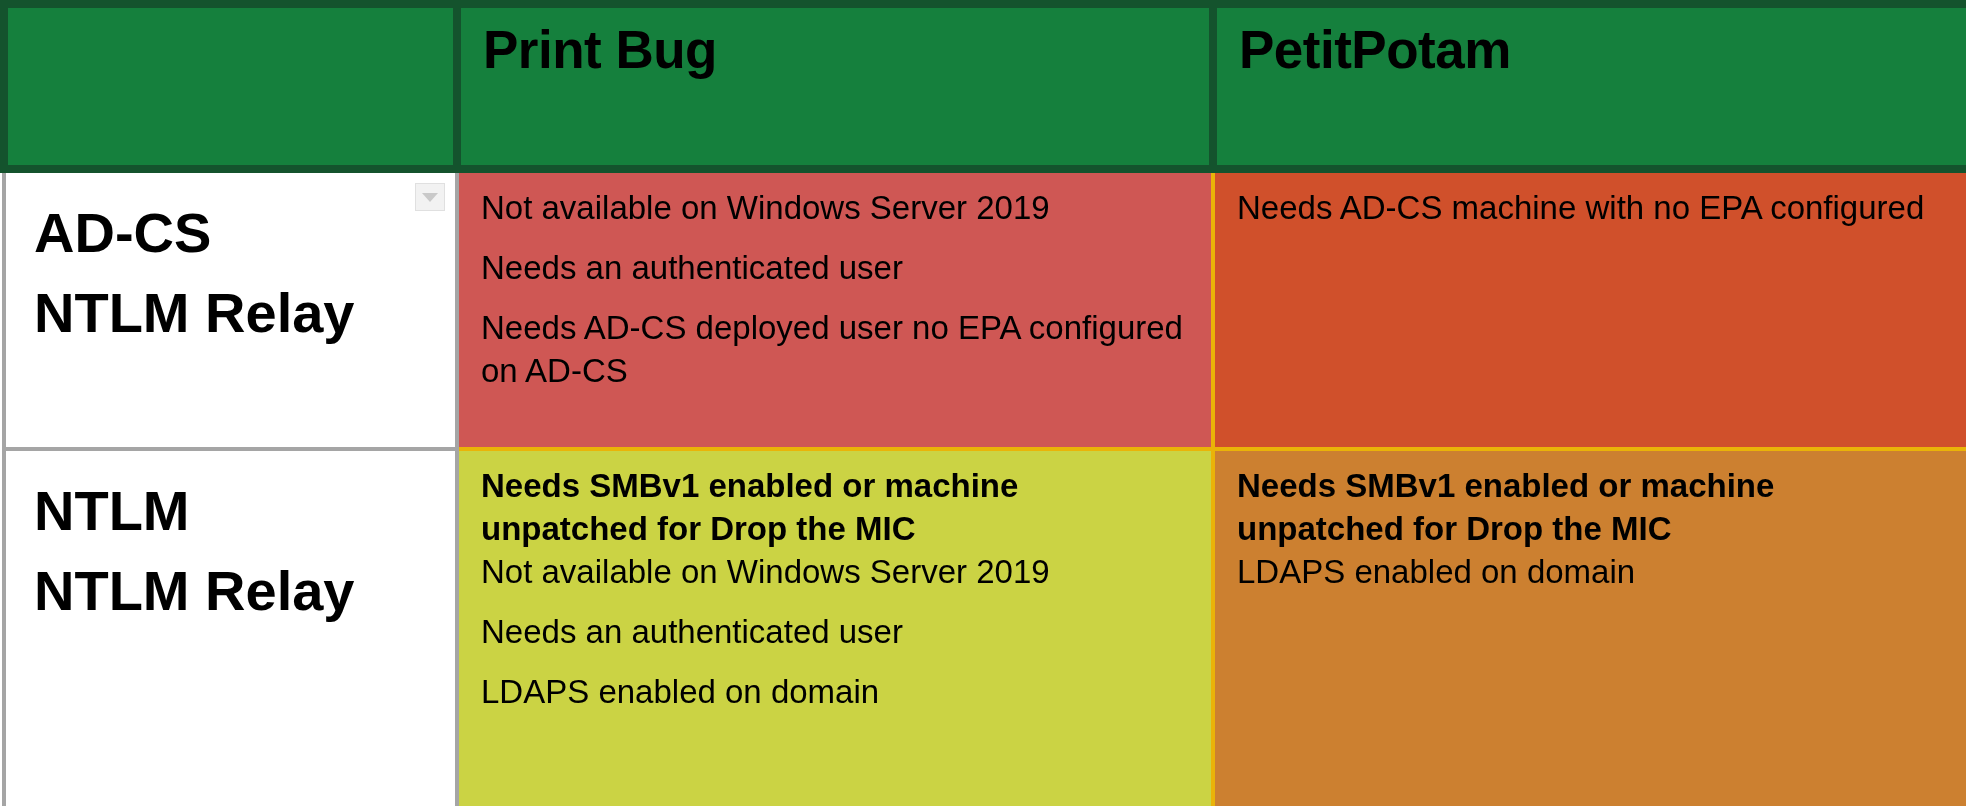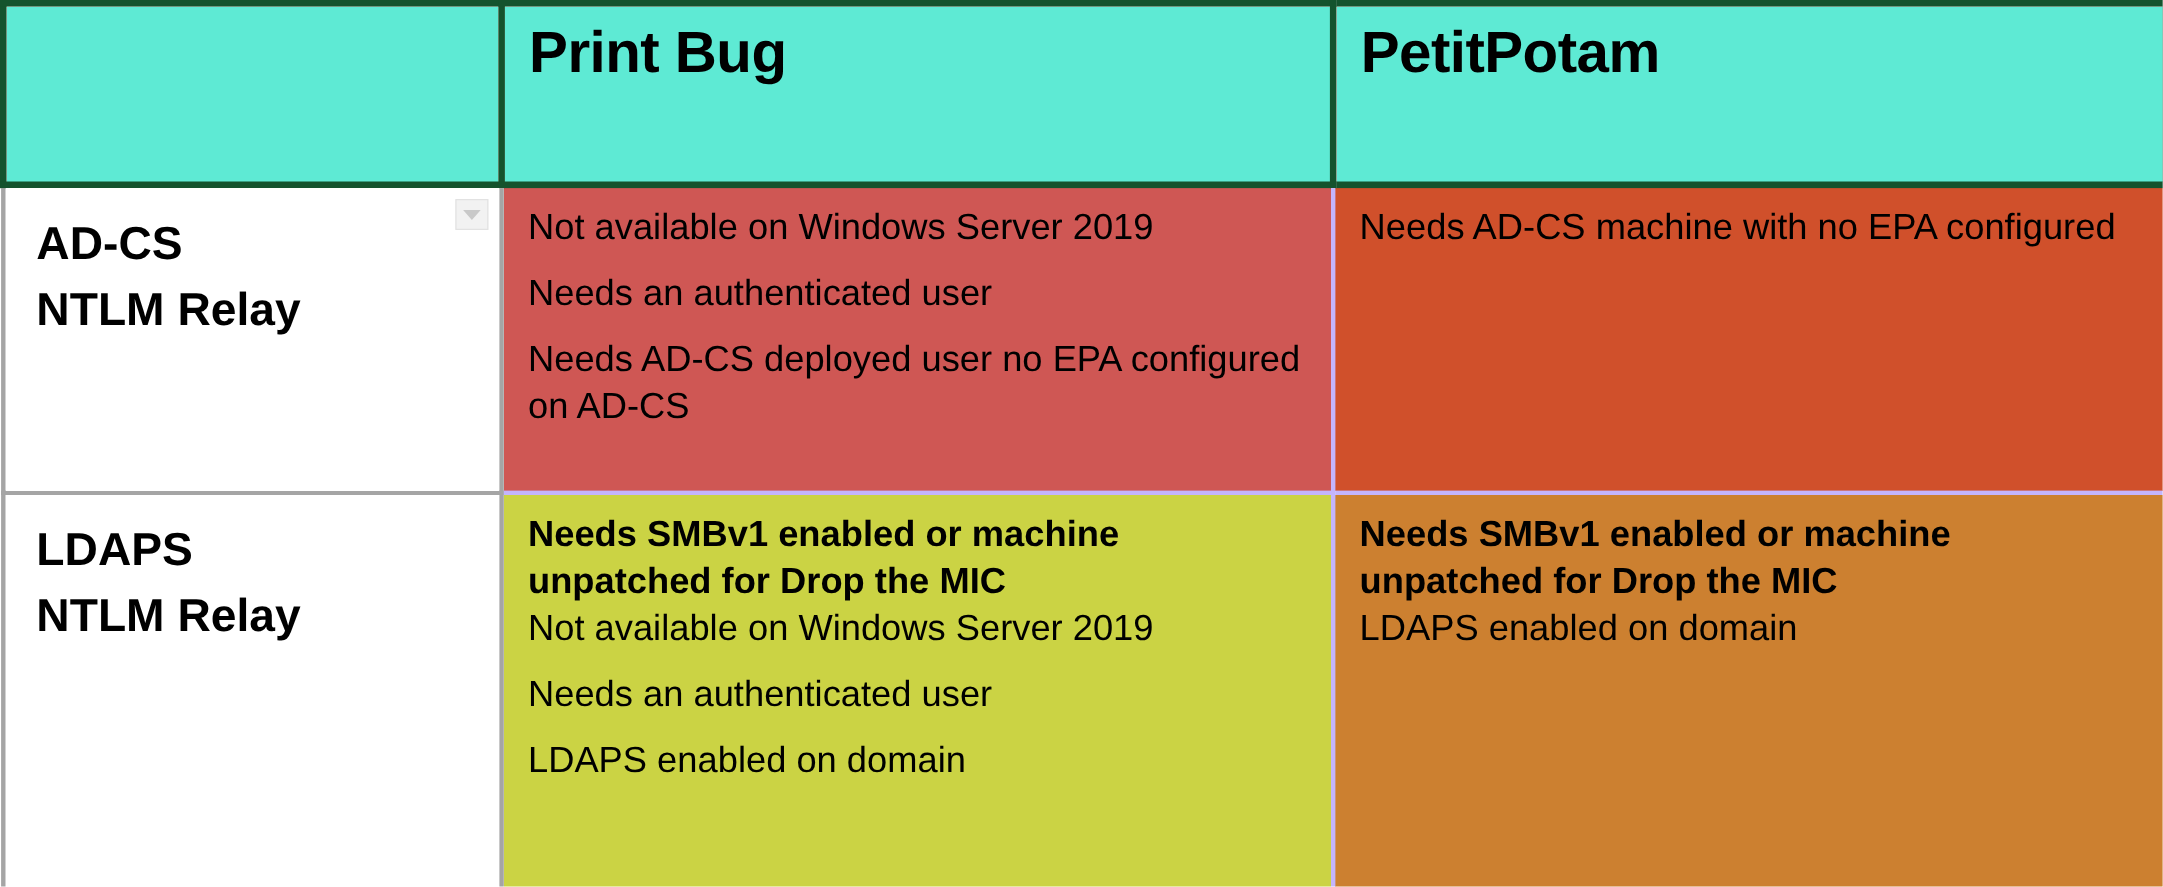--- a/index.html
+++ b/index.html
@@ -24,22 +24,22 @@
   }
 
   #matrix-table col.c-label { width: 453px; }
   #matrix-table col.c-print { width: 756px; }
   #matrix-table col.c-petit { width: 757px; }
 
   
   .header-row { height: 165px; }
 
   .head-cell {
-    border: 6px solid #14532d;
-    background: #5eead4;
+    border: 8px solid #14532d;
+    background: #15803d;
     vertical-align: top;
     padding: 14px 0 0 22px;
     overflow: hidden;
   }
   .head-cell.corner { padding: 0; }
 
   .head-title {
     font-size: 53px;
     font-weight: bold;
     line-height: 1.05;
@@ -55,21 +55,21 @@
   .row-head-cell {
     border: 4px solid #a5a5a5;
     background: #ffffff;
     vertical-align: top;
     padding: 20px 0 0 28px;
     position: relative;
     overflow: hidden;
   }
 
   .row-head-title {
-    font-size: 42px;
+    font-size: 56px;
     font-weight: bold;
     line-height: 1.42;
     color: #000000;
     white-space: nowrap;
   }
 
   
   .filter-button {
     position: absolute;
     top: 10px;
@@ -87,21 +87,21 @@
   .filter-button .caret {
     width: 0;
     height: 0;
     border-left: 8px solid transparent;
     border-right: 8px solid transparent;
     border-top: 9px solid #c9c9c9;
   }
 
   
   .content-cell {
-    border: 4px solid #c4b5fd;
+    border: 4px solid #eab308;
     vertical-align: top;
     padding: 14px 20px 14px 22px;
     overflow: hidden;
   }
 
   .note {
     font-size: 33px;
     line-height: 1.30;
     color: #000000;
     margin: 0 0 17px 0;
@@ -146,21 +146,21 @@
         <p class="note" data-bind="table.rows.0.cells.0.notes.1.text">Needs an authenticated user</p>
         <p class="note" data-bind="table.rows.0.cells.0.notes.2.text">Needs AD-CS deployed user no EPA configured on AD-CS</p>
       </td>
       <td class="content-cell" style="background-color: rgb(208, 80, 43);">
         <p class="note" data-bind="table.rows.0.cells.1.notes.0.text">Needs AD-CS machine with no EPA configured</p>
       </td>
     </tr>
 
     <tr class="row-ldaps">
       <td class="row-head-cell">
-        <div class="row-head-title" data-bind="table.rows.1.label_line1">LDAPS</div>
+        <div class="row-head-title" data-bind="table.rows.1.label_line1">NTLM</div>
         <div class="row-head-title" data-bind="table.rows.1.label_line2">NTLM Relay</div>
       </td>
       <td class="content-cell" style="background-color: rgb(203, 211, 68);">
         <p class="note bold" data-bind="table.rows.1.cells.0.notes.0.text">Needs SMBv1 enabled or machine unpatched for Drop the MIC</p>
         <p class="note" data-bind="table.rows.1.cells.0.notes.1.text">Not available on Windows Server 2019</p>
         <p class="note" data-bind="table.rows.1.cells.0.notes.2.text">Needs an authenticated user</p>
         <p class="note" data-bind="table.rows.1.cells.0.notes.3.text">LDAPS enabled on domain</p>
       </td>
       <td class="content-cell" style="background-color: rgb(204, 128, 48);">
         <p class="note bold" data-bind="table.rows.1.cells.1.notes.0.text">Needs SMBv1 enabled or machine unpatched for Drop the MIC</p>

